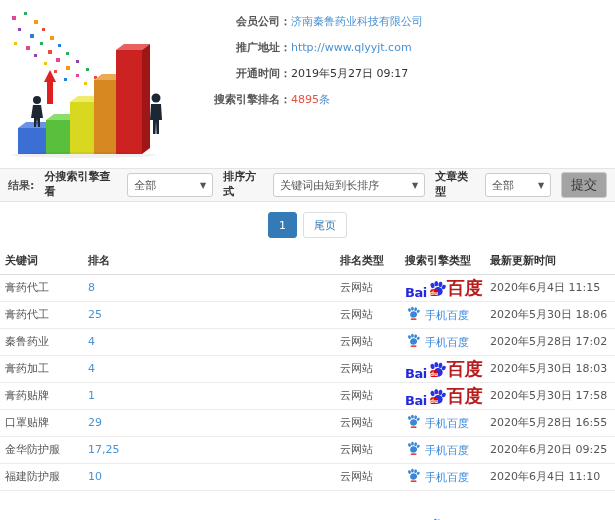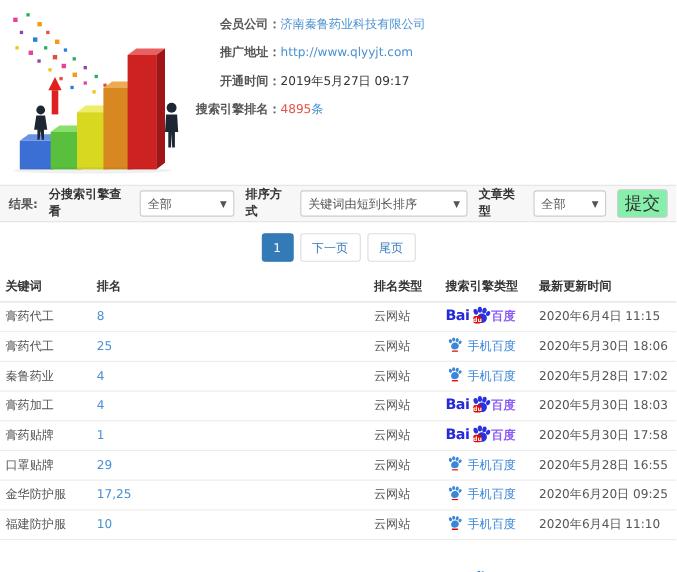--- a/index.html
+++ b/index.html
@@ -8,56 +8,56 @@
 
   
   .topbar { height:22px; background:#0d83c9; display:flex; align-items:center; padding-left:14px; border-bottom:1px solid #0b74b2; }
   .topbar .title { font-size:11px; font-weight:bold; color:#0a4a73; }
 
   
   .info-section { position:relative; height:168px; }
   .clipart { position:absolute; left:4px; top:6px; }
   .info-rows { position:absolute; left:175px; top:8px; }
   .info-row { display:flex; align-items:center; height:26px; font-size:11px; }
-  .info-row .lbl { width:80px; text-align:right; color:#555; font-weight:bold; }
+  .info-row .lbl { width:80px; text-align:right; color:#555; font-weight:bold;margin-left:36px; }
   .info-row .val { color:#333; }
   .info-row .val.link { color:#4a90d2; cursor:pointer; }
   .info-row .val .num { color:#e65042; }
   .info-row .val .unit { color:#4a90d2; }
 
   
   .filterbar { height:34px; background:#f7f7f7; border-top:1px solid #e4e4e4; border-bottom:1px solid #e4e4e4; display:flex; align-items:center; padding:0 8px; font-size:11px; }
   .filterbar .result-lbl { color:#555; font-weight:bold; }
   .filterbar .spacer { flex:1; }
   .filterbar .flbl { color:#333; font-weight:bold; margin:0 6px 3px 10px; }
   .sel { display:inline-flex; align-items:center; justify-content:space-between; height:24px; background:#fff; border:1px solid #ccc; border-radius:3px; padding:0 6px; color:#555; cursor:pointer; }
   .sel .arrow { font-size:8px; color:#555; margin-left:6px; }
   .sel.w1 { width:86px; } .sel.w2 { width:152px; } .sel.w3 { width:66px; }
-  .btn-submit { height:26px; width:46px; margin-left:10px; background:#86efac; border:1px solid #ccc; border-radius:3px; color:#333; font-size:16px; cursor:pointer;font-family:Liberation Mono, monospace; }
+  .btn-submit { height:26px; width:46px; margin-left:10px; background:#a3a3a3; border:1px solid #ccc; border-radius:3px; color:#333; font-size:13px; cursor:pointer;font-family:Liberation Mono, monospace; }
 
   
   .pagination { height:46px; display:flex; align-items:center; justify-content:center; gap:6px; }
   .pg { min-width:28px; height:26px; display:inline-flex; align-items:center; justify-content:center; padding:0 10px; border:1px solid #ddd; border-radius:3px; background:#fff; color:#337ab7; font-size:11px; cursor:pointer; }
   .pg.active { background:#337ab7; border-color:#337ab7; color:#fff; }
 
   
   .tbl { width:100%; border-collapse:collapse; font-size:11px; table-layout:fixed;padding-left:48px; }
   .tbl th { text-align:left; font-weight:bold; color:#333; height:26px; border-bottom:1px solid #ddd; padding:0; }
   .tbl td { height:27px; border-bottom:1px solid #ebebeb; color:#555; padding:0; }
   .c1 { width:88px; padding-left:5px!important; }
   .c2 { width:252px; }
   .c3 { width:65px;margin-left:28px; }
   .c4 { width:85px; }
   .c5 { width:125px;margin-top:28px; }
   .rank-link { color:#4a90d2; cursor:pointer; }
 
   
-  .eng { display:inline-flex; align-items:center; }
+  .eng { display:inline-flex; align-items:flex-end; }
   .bd-bai { color:#2529d8; font-weight:bold; font-size:13px; letter-spacing:-0.5px; }
-  .bd-cn  { color:#8b5cf6; font-weight:bold; font-size:11px; }
+  .bd-cn  { color:#b91c1c; font-weight:bold; font-size:18px; }
   .paw { position:relative; display:inline-block; margin:0 1px; }
   .mb-label { color:#3a87d8; font-size:11px; margin-left:4px; }
 
   .partial-row { position:absolute; left:0; bottom:-1px; width:615px; height:5px; overflow:hidden; }
   .partial-row .inner { position:absolute; left:428px; top:1px; }
 </style>
 </head>
 <body>
 
 <div class="page">
@@ -176,21 +176,20 @@
     <span class="flbl">文章类型</span>
     <span class="sel w3">
       <span>全部</span>
       <span class="arrow">▼</span>
     </span>
     <button class="btn-submit">提交</button>
   </div>
 
   <div class="pagination">
     <span class="pg active">1</span>
-    <span class="pg">下一页</span>
     <span class="pg">尾页</span>
   </div>
 
   <table class="tbl">
     <thead>
       <tr>
         <th class="c1">关键词</th>
         <th class="c2">排名</th>
         <th class="c3">排名类型</th>
         <th class="c4">搜索引擎类型</th>

